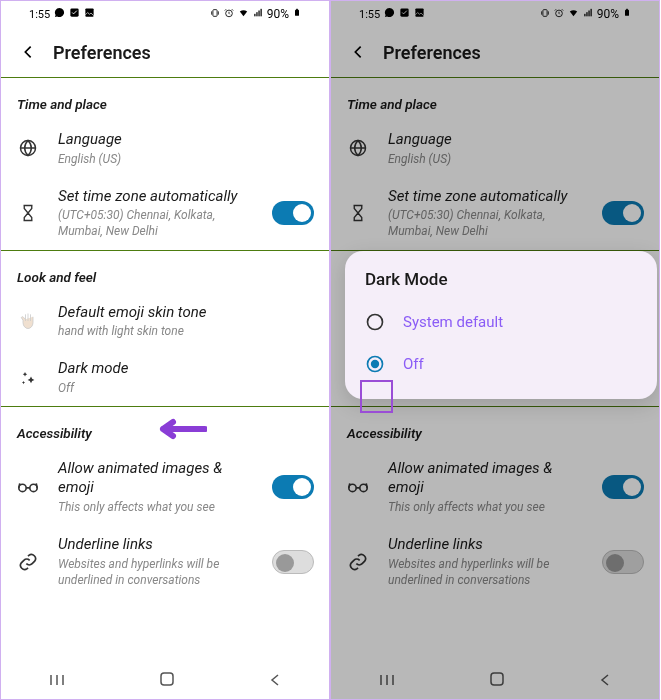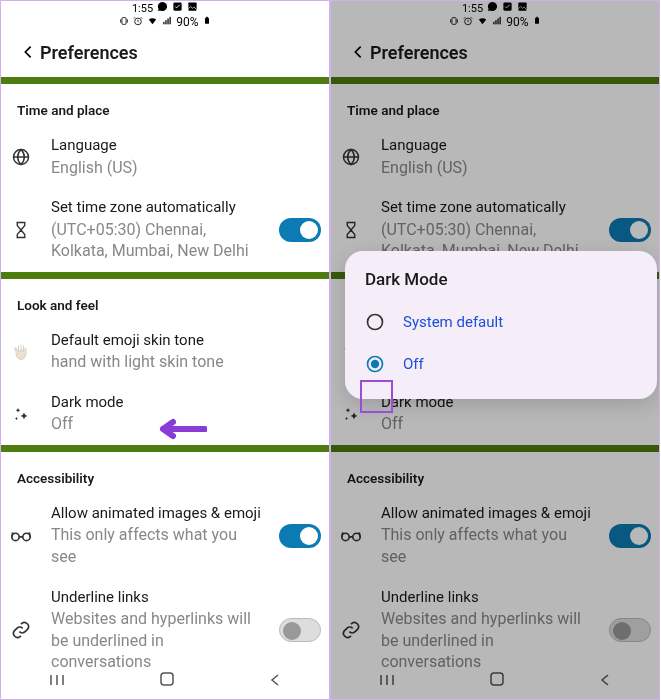--- a/index.html
+++ b/index.html
@@ -26,53 +26,53 @@
       pointer-events: none;
     }
     .status-bar {
       height: 26px;
       display: flex;
       justify-content: space-between;
       align-items: center;
       padding: 0 28px;
       font-size: 11px;
       color: #000;
-      flex-direction: column;
     }
     .status-left, .status-right { display: flex; align-items: center; gap: 4px; }
     .status-right { font-size: 12px; }
     .header {
       display: flex;
       align-items: center;
       height: 50px;
       padding: 0 18px;
-      gap: 3px;
+      gap: 16px;
     }
     .back-arrow {
       width: 18px; height: 18px;
       display: flex; align-items: center; justify-content: center;
     }
     .header-title {
       font-size: 18px;
       font-weight: 600;
       color: #1a1a1a;
     }
     .section {
-      border-top: 7px solid #4d7c0f;
+      border-top: 1px solid #4d7c0f;
+      font-style: italic;
     }
     .section-header {
       font-size: 13.5px;
       font-weight: 600;
       color: #1a1a1a;
       padding: 18px 16px 8px 16px;
     }
     .setting-row {
       display: flex;
       align-items: center;
-      padding: 10px 8px;
+      padding: 10px 15px;
       gap: 18px;
     }
     .setting-icon {
       width: 24px;
       height: 24px;
       display: flex;
       align-items: center;
       justify-content: center;
       flex-shrink: 0;
       color: #1a1a1a;
@@ -80,21 +80,21 @@
     .setting-icon.muted { color: #bbb; }
     .setting-text {
       flex: 1;
     }
     .setting-title {
       font-size: 15px;
       color: #1a1a1a;
       line-height: 1.3;
     }
     .setting-subtitle {
-      font-size: 16px;
+      font-size: 12px;
       color: #888;
       line-height: 1.35;
       margin-top: 1px;
     }
     .toggle {
       width: 42px;
       height: 24px;
       border-radius: 12px;
       position: relative;
       flex-shrink: 0;
@@ -151,21 +151,21 @@
       padding: 11px 0;
     }
     .radio {
       width: 20px; height: 20px;
       display: flex;
       align-items: center;
       justify-content: center;
     }
     .radio-label {
       font-size: 15px;
-      color: #1d4ed8;
+      color: #8b5cf6;
     }
     .highlight-box {
       position: absolute;
       border: 2px solid #9a4dd6;
       left: 15px;
       top: 129px;
       width: 33px;
       height: 33px;
     }
   </style>

